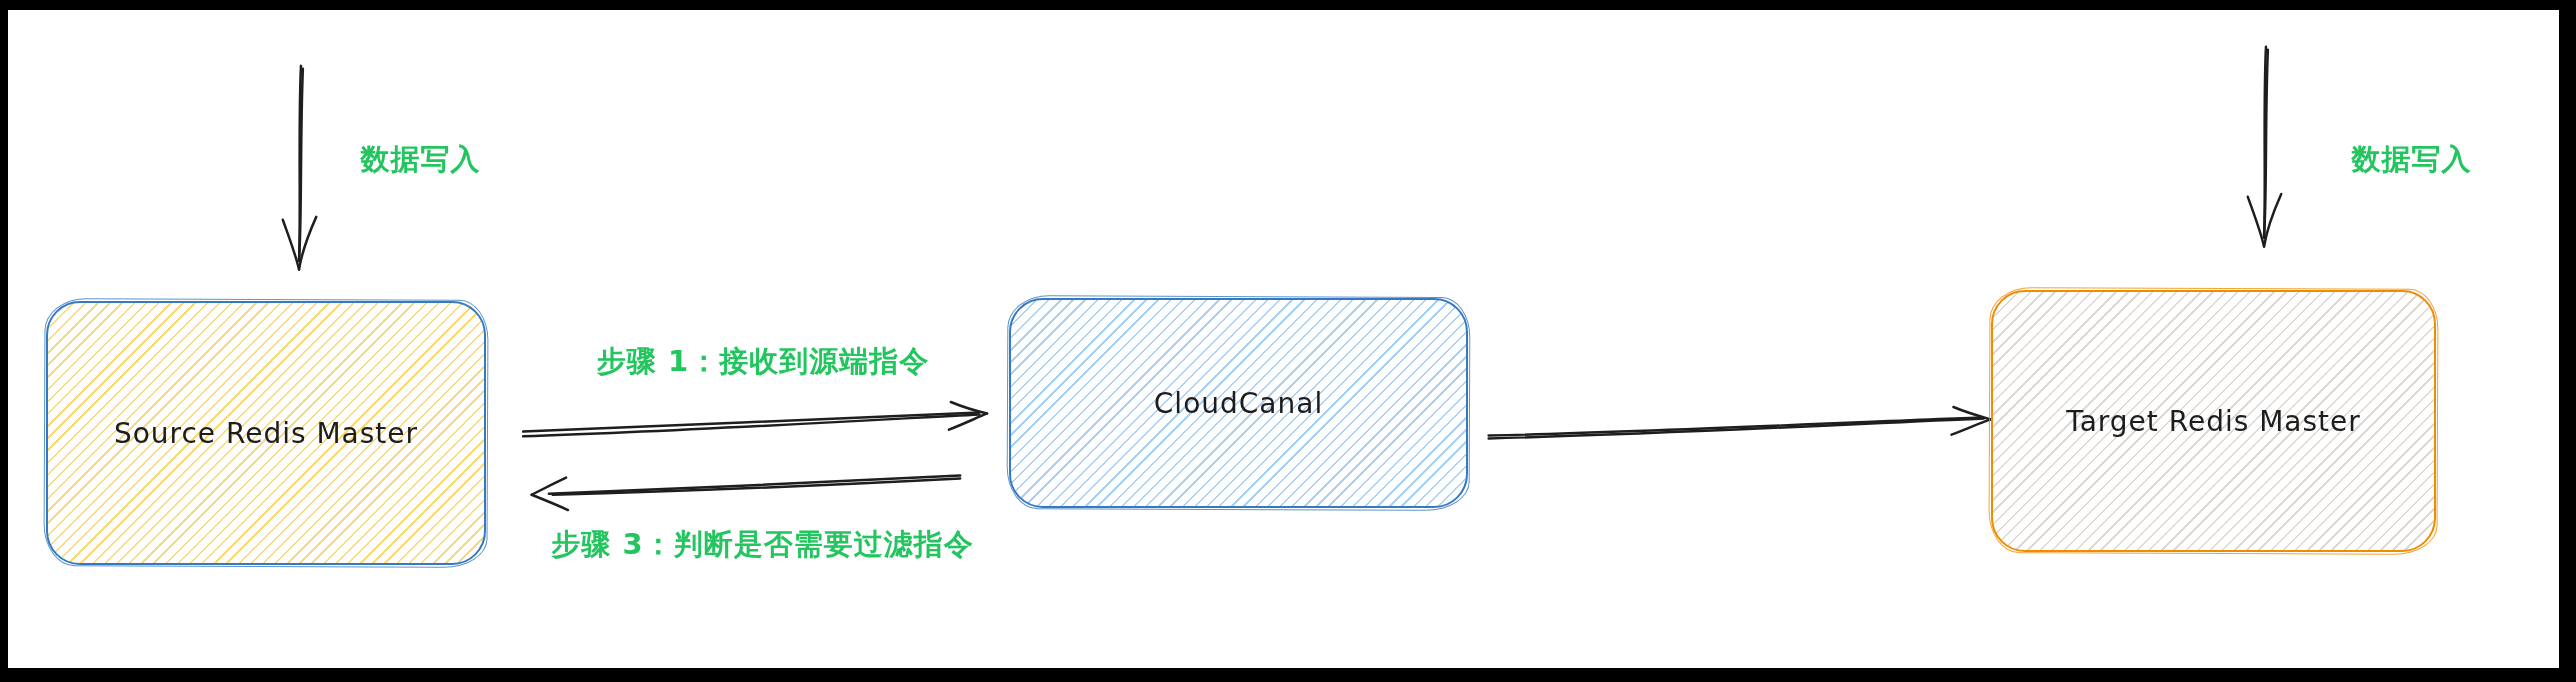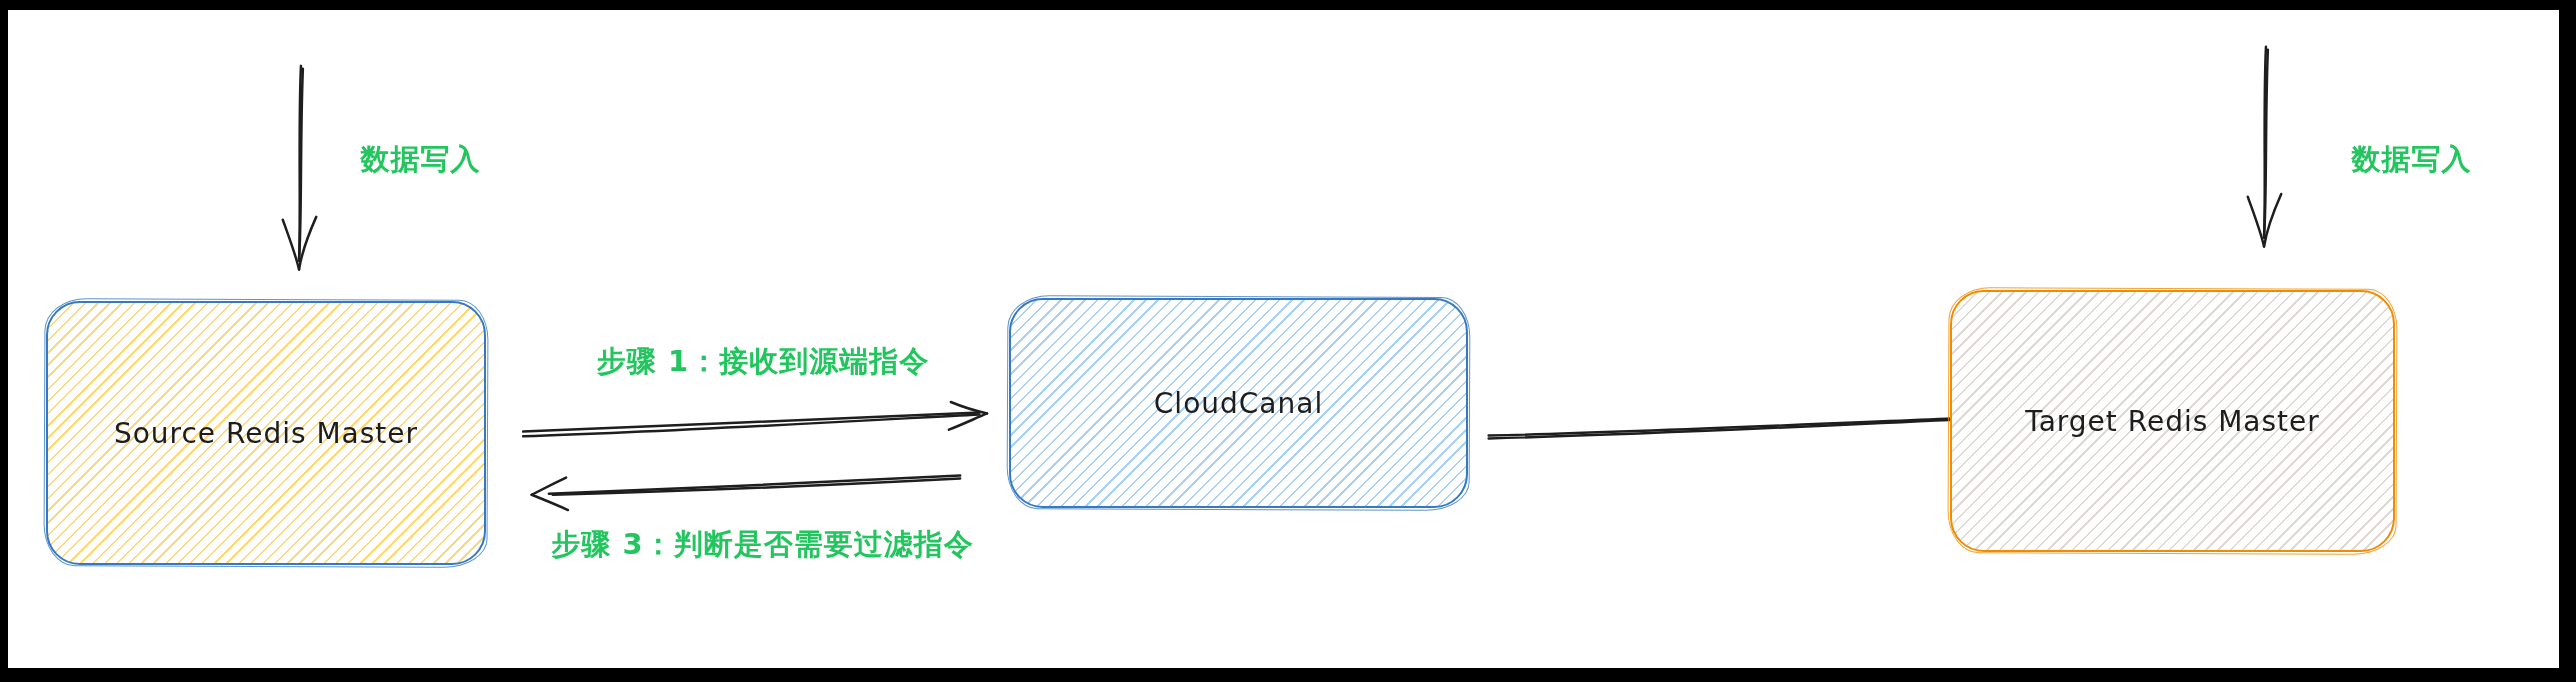--- a/index.html
+++ b/index.html
@@ -118,17 +118,17 @@
   </svg>
 
   <svg class="arrow" style="left:2238px; top:44px;" width="54" height="212" viewBox="0 0 56 222">
     <path d="M29,3 C26,68 29,146 27,203"></path>
     <path d="M31,6 C28,82 30,160 27,201"></path>
     <path d="M10,160 C16,177 23,195 27,212"></path>
     <path d="M45,157 C37,175 30,193 27,212"></path>
   </svg>
   <div class="note" style="left:2316px; top:140px; width:191px;">数据写入</div>
 
-  <div class="node node-target" style="left:1950px; top:290px; width:445px; height:262px;">
+  <div class="node node-target" style="left:1991px; top:290px; width:445px; height:262px;">
     <span class="node-label">Target Redis Master</span>
   </div>
 </div>
 
 
 </body></html>

